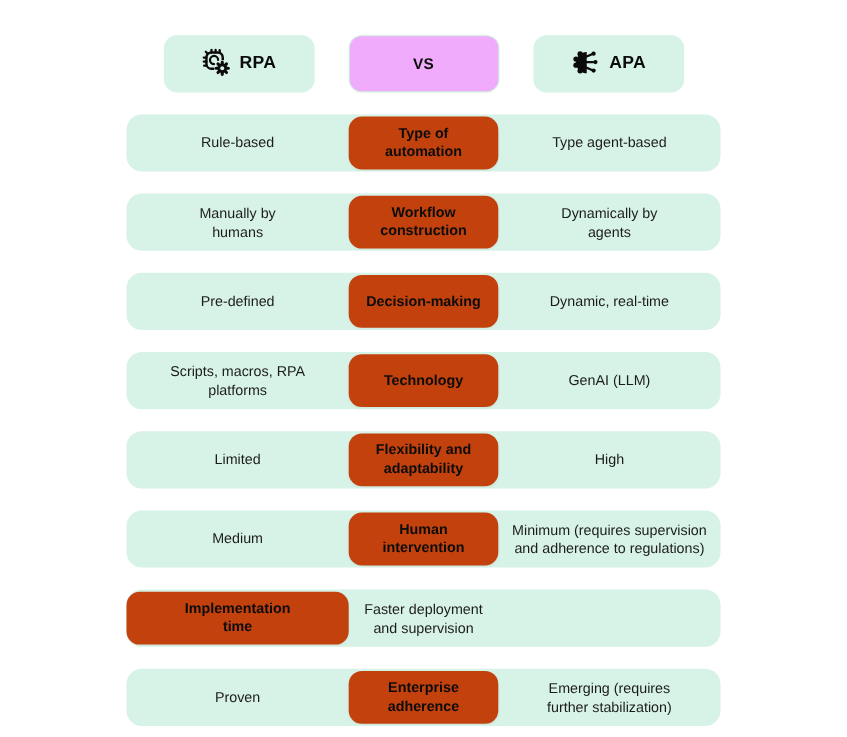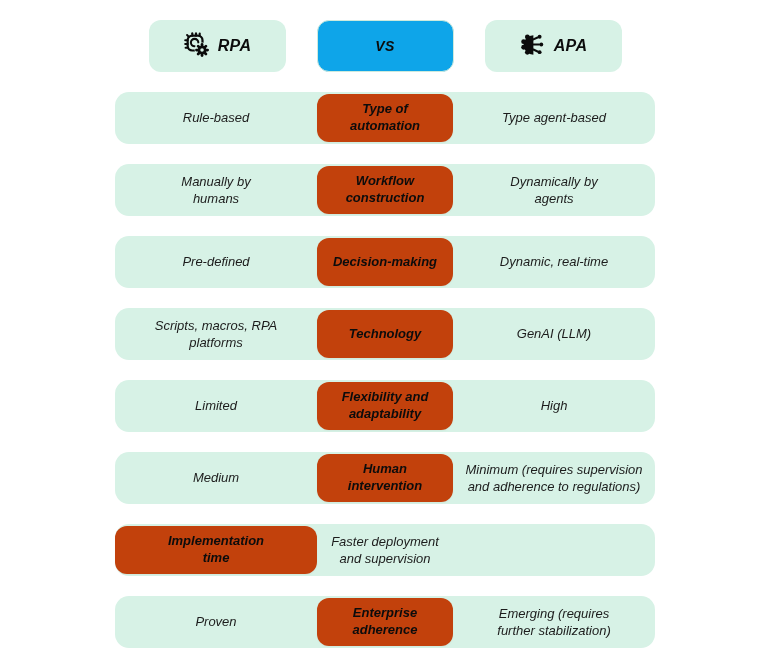--- a/index.html
+++ b/index.html
@@ -7,22 +7,21 @@
     padding: 0;
     background: #ffffff;
     width: 770px;
     height: 670px;
     font-family: "Liberation Sans", sans-serif;
     -webkit-font-smoothing: antialiased;
   }
   .wrap {
     width: 540px;
     margin: 0 auto;
-    padding-top: 20px;
-    font-style: italic;
+    padding-top: 32px;
   }
   .hdr {
     display: flex;
     justify-content: center;
     gap: 31px;
     margin-bottom: 20px;
   }
   .hbox {
     width: 137px;
     height: 52px;
@@ -32,21 +31,21 @@
     align-items: center;
     justify-content: center;
     gap: 9px;
     font-weight: bold;
     font-size: 16px;
     letter-spacing: 0.3px;
     color: #0c0c0c;
     box-sizing: border-box;
   }
   .hbox.vs {
-    background: #0ea5e9;
+    background: #f0abfc;
     border: 1.5px solid #cdeadd;
     font-size: 14px;
   }
   .hicon { display: block; }
   .row {
     height: 52px;
     background: #d7f2e6;
     border-radius: 14px;
     margin-bottom: 20px;
     display: grid;

